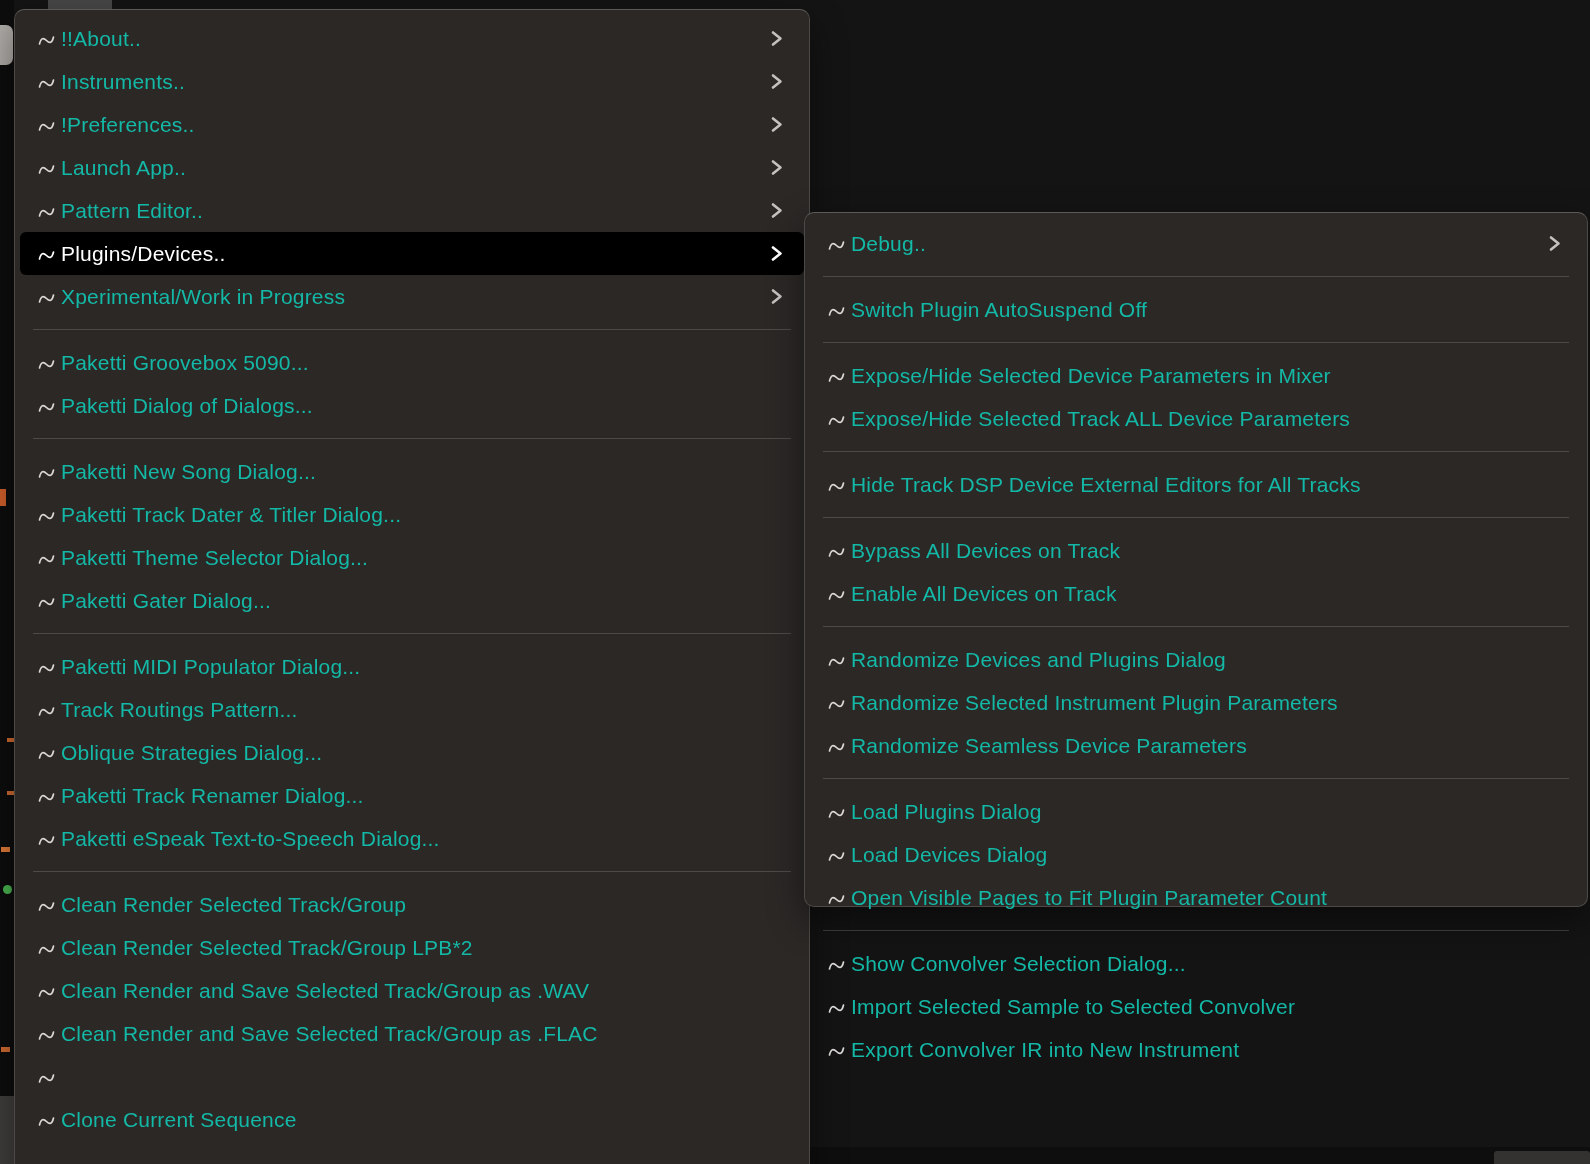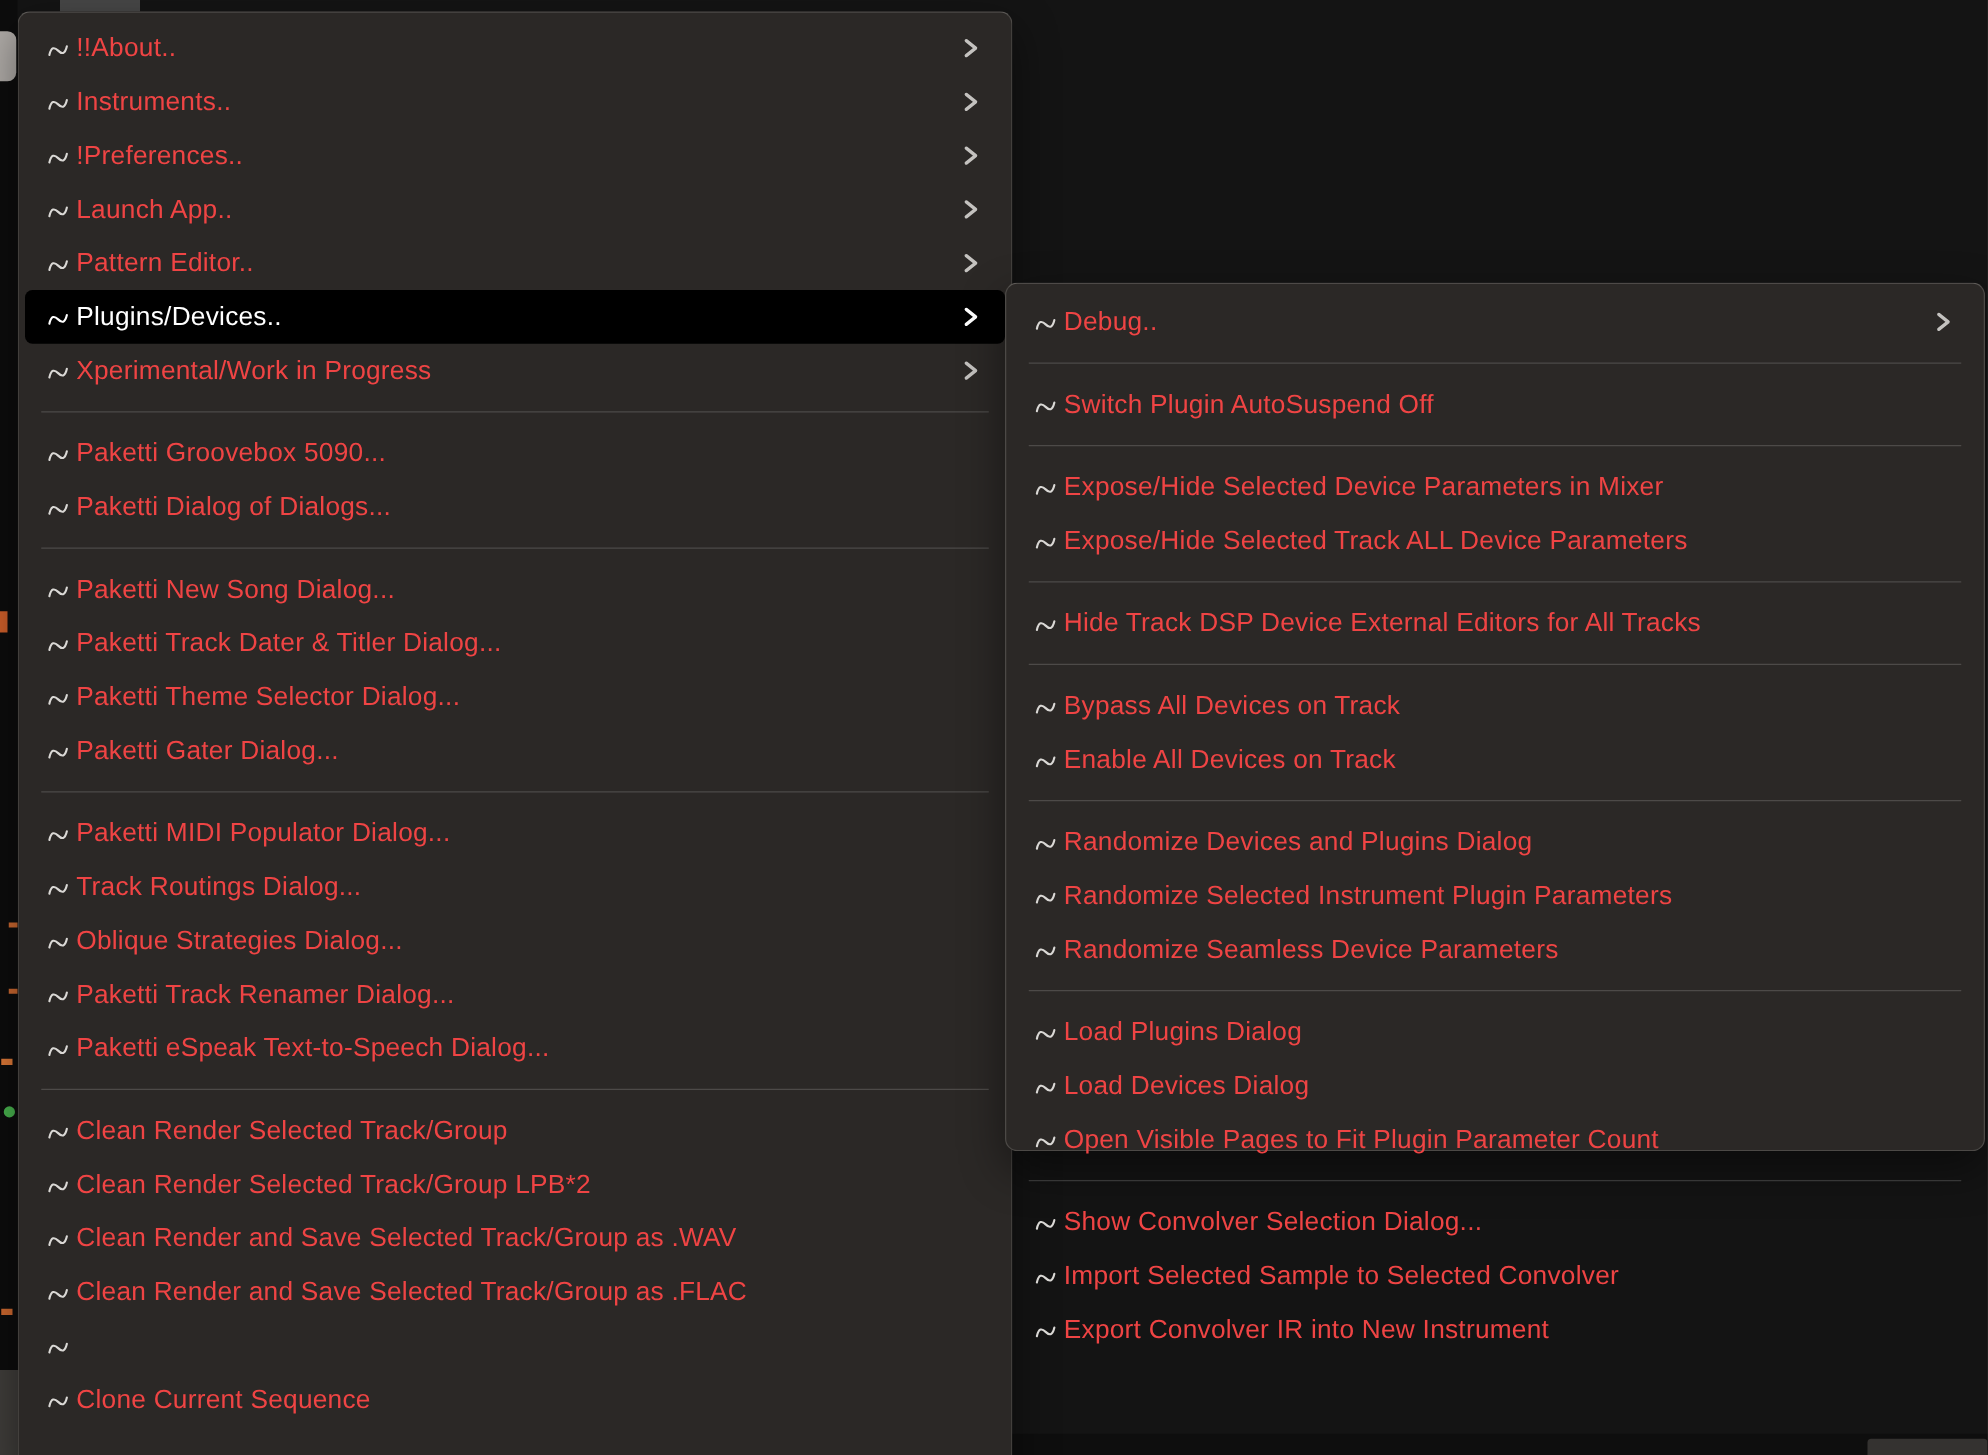--- a/index.html
+++ b/index.html
@@ -31,28 +31,28 @@
     background:#2b2826;
     border:1px solid #4c4946;
     border-top-color:#5c5956;
     border-radius:10px;
     box-sizing:border-box;
     box-shadow:0 14px 36px rgba(0,0,0,0.45);
     padding:7px 0 9px;
     z-index:5;
   }
   #main-menu{left:14px;top:9px;width:796px;height:1170px;}
-  #sub-menu{left:804px;top:226px;width:784px;height:695px;padding-top:9px;z-index:6;}
+  #sub-menu{left:804px;top:212px;width:784px;height:695px;padding-top:9px;z-index:6;}
 
   .menu-item{
     height:43px;
     display:flex;
     align-items:center;
     padding:0 26px 0 23px;
-    color:#ef4444;
+    color:#14b8a6;
     font-size:21px;
     letter-spacing:0.2px;
     white-space:nowrap;
   }
   .menu-item .label{margin-left:6px;}
   .menu-item .wave{flex:0 0 auto;color:#dad8d5;margin-top:3px;}
   .menu-item .chev{margin-left:auto;flex:0 0 auto;color:#c4c2bf;}
   .menu-item.selected{
     background:#3263b8;
     border-radius:6px;
@@ -203,21 +203,21 @@
          <svg class="wave" width="17" height="15" viewBox="0 0 17 15">
      <path d="M1.5 11 C 3 4.5, 5.5 4.5, 8.5 7.5 C 11.5 10.5, 14 10.5, 15.5 4" fill="none" stroke="currentColor" stroke-width="1.7" stroke-linecap="round"></path>
    </svg>
          <span class="label">Paketti MIDI Populator Dialog...</span>
 
        </div>
     <div class="menu-item">
          <svg class="wave" width="17" height="15" viewBox="0 0 17 15">
      <path d="M1.5 11 C 3 4.5, 5.5 4.5, 8.5 7.5 C 11.5 10.5, 14 10.5, 15.5 4" fill="none" stroke="currentColor" stroke-width="1.7" stroke-linecap="round"></path>
    </svg>
-         <span class="label">Track Routings Dialog...</span>
+         <span class="label">Track Routings Pattern...</span>
 
        </div>
     <div class="menu-item">
          <svg class="wave" width="17" height="15" viewBox="0 0 17 15">
      <path d="M1.5 11 C 3 4.5, 5.5 4.5, 8.5 7.5 C 11.5 10.5, 14 10.5, 15.5 4" fill="none" stroke="currentColor" stroke-width="1.7" stroke-linecap="round"></path>
    </svg>
          <span class="label">Oblique Strategies Dialog...</span>
 
        </div>
     <div class="menu-item">

